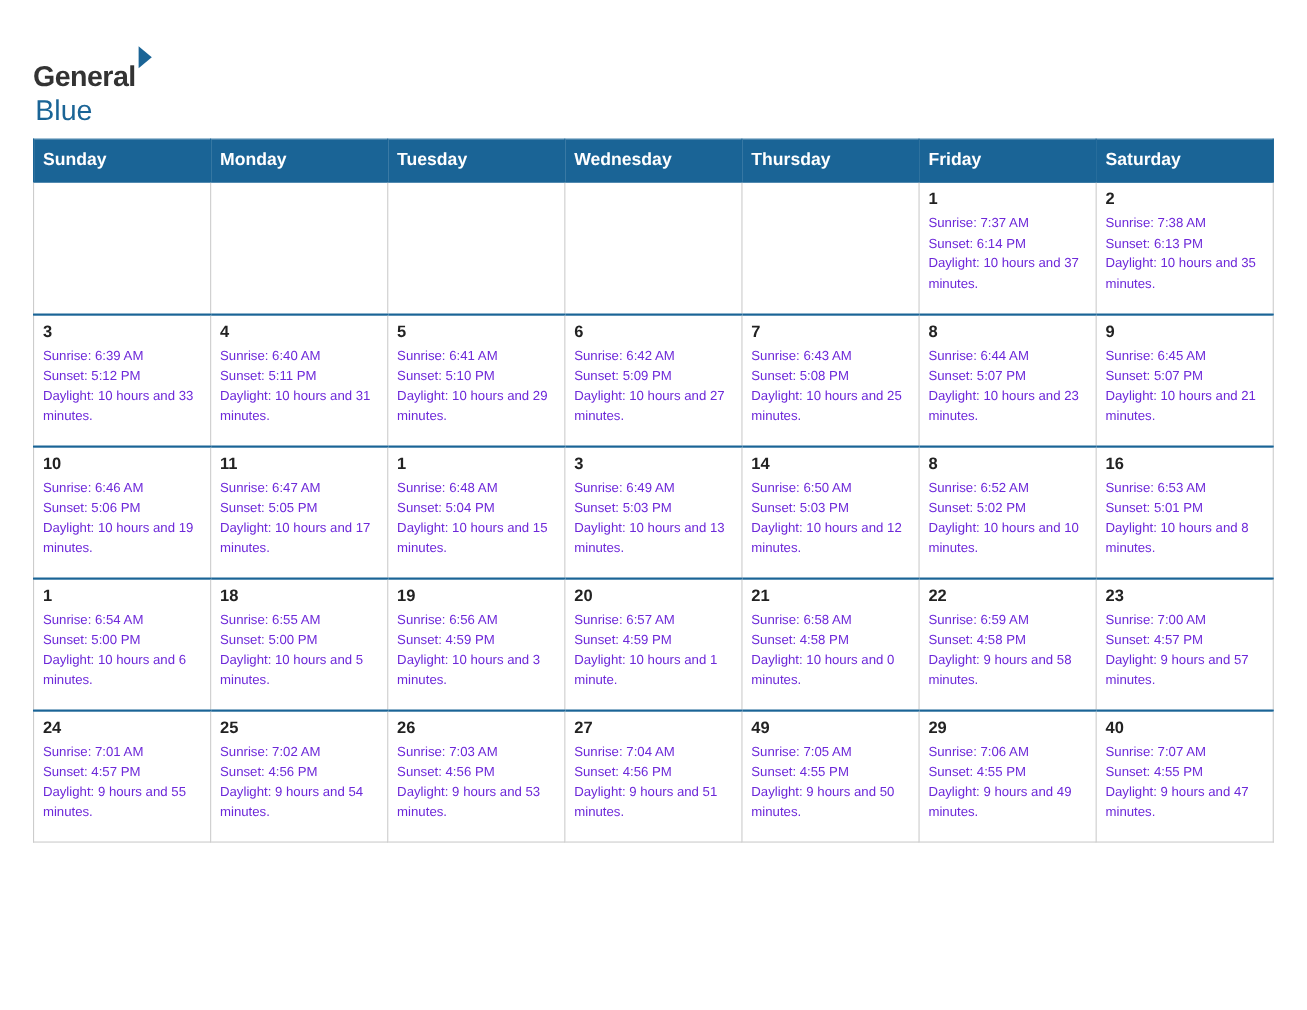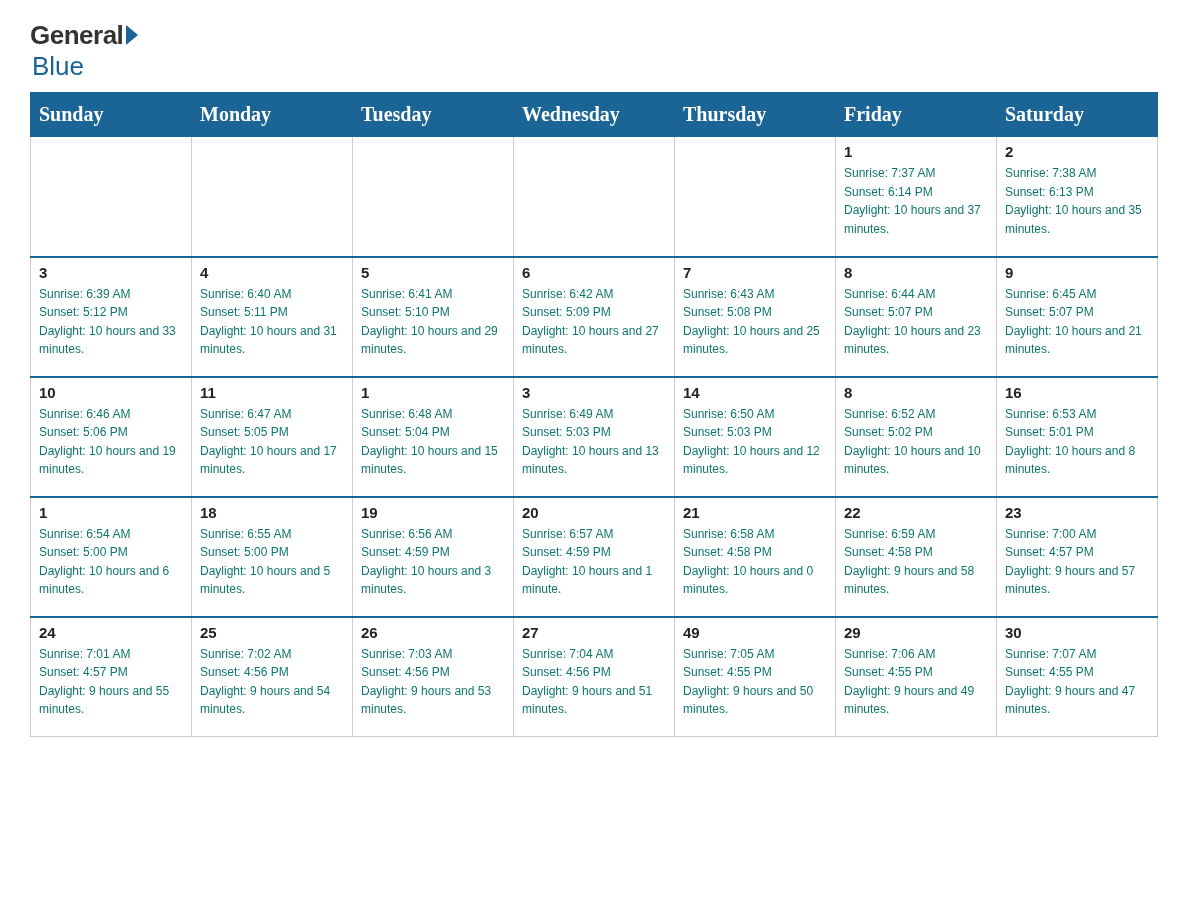--- a/index.html
+++ b/index.html
@@ -23,20 +23,21 @@
     }
     .logo-top {
       display: flex;
       align-items: center;
     }
     .logo-general {
       font-size: 26px;
       font-weight: bold;
       color: #333;
       letter-spacing: -0.5px;
+      margin-top: 34px;
     }
     .logo-triangle {
       width: 0;
       height: 0;
       border-left: 12px solid #1a6496;
       border-top: 10px solid transparent;
       border-bottom: 10px solid transparent;
       margin-left: 3px;
       margin-top: -2px;
     }
@@ -61,47 +62,46 @@
       margin-top: 4px;
     }
     .calendar {
       width: 100%;
       border-collapse: collapse;
       margin-top: 8px;
     }
     .calendar th {
       background-color: #1a6496;
       color: #fff;
-      font-size: 20px;
+      font-size: 16px;
       font-weight: bold;
       padding: 10px 8px;
       text-align: left;
       border: 1px solid #1a6496;
-      font-family: Liberation Serif, serif;
     }
     .calendar td {
       vertical-align: top;
       border: 1px solid #ccc;
       padding: 6px 8px;
       font-size: 12.5px;
       color: #333;
       width: 14.28%;
       min-height: 110px;
       height: 120px;
     }
     .day-number {
       font-size: 15px;
       font-weight: bold;
       color: #222;
       display: block;
       margin-bottom: 4px;
     }
     .day-info {
       font-size: 12px;
-      color: #0f766e;
+      color: #6d28d9;
       line-height: 1.55;
     }
     .empty-cell {
       background: #fff;
     }
     .row-border td {
       border-top: 2px solid #1a6496;
     }
   </style>
 </head>
@@ -258,18 +258,18 @@
         </td>
         <td>
           <span class="day-number">49</span>
           <div class="day-info">Sunrise: 7:05 AM<br>Sunset: 4:55 PM<br>Daylight: 9 hours and 50 minutes.</div>
         </td>
         <td>
           <span class="day-number">29</span>
           <div class="day-info">Sunrise: 7:06 AM<br>Sunset: 4:55 PM<br>Daylight: 9 hours and 49 minutes.</div>
         </td>
         <td>
-          <span class="day-number">30</span>
+          <span class="day-number">40</span>
           <div class="day-info">Sunrise: 7:07 AM<br>Sunset: 4:55 PM<br>Daylight: 9 hours and 47 minutes.</div>
         </td>
       </tr>
     </tbody>
 </table>
 
 </body></html>

